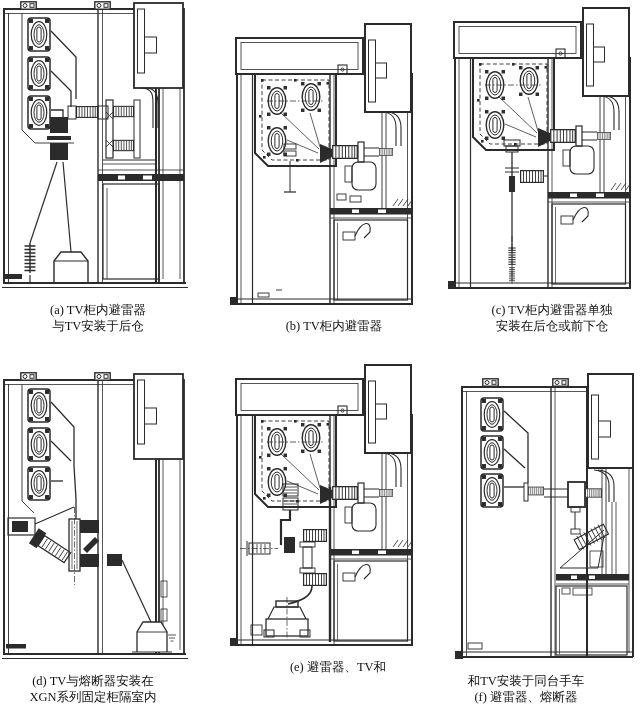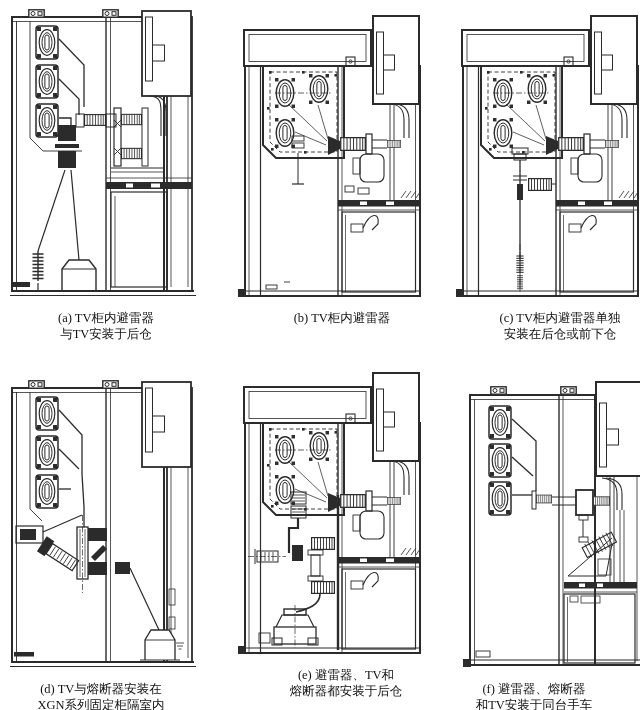--- a/index.html
+++ b/index.html
@@ -1,21 +1,21 @@
 <!DOCTYPE html>
 <html><head>
 <meta charset="utf-8">
 <style>
   html,body{margin:0;padding:0;}
   body{
     width:640px;height:710px;position:relative;overflow:hidden;
     background:#ffffff;
     font-family:"Liberation Serif","DejaVu Serif",serif;
   }
-  .panel{position:absolute;margin:8px;}
+  .panel{position:absolute;margin:0;}
   .panel svg{display:block;}
   .cap{
     text-align:center;
     font-size:12.5px;line-height:16px;color:#111;
     margin-top:6px;
     transform:translateX(var(--shift,0px));
     white-space:nowrap;
   }
 </style>
 </head>
@@ -126,21 +126,21 @@
         <line x1="54" y1="261" x2="88" y2="261" stroke-width="1"></line>
       </g>
     </g>
   </svg>
   <figcaption class="cap" style="--shift:-8px">
     <div>(a) TV柜内避雷器</div>
     <div>与TV安装于后仓</div>
   </figcaption>
 </figure>
 
-<figure class="panel" style="left:222px;top:0;width:200px">
+<figure class="panel" style="left:222px;top:16px;width:200px">
   <svg width="200" height="296" viewBox="0 0 200 296">
     <g fill="none" stroke="#2b2b2b" stroke-width="1.1">
       <rect x="14" y="22" width="127" height="36" stroke-width="2"></rect>
       <rect x="19" y="26.5" width="117" height="27" stroke-width="0.8"></rect>
       <rect x="15" y="58" width="175" height="230" stroke-width="2"></rect>
       <line x1="19" y1="58" x2="19" y2="288" stroke-width="0.8"></line>
       <line x1="30.5" y1="58" x2="30.5" y2="288" stroke-width="1.2"></line>
       <line x1="108" y1="58" x2="108" y2="288" stroke-width="1.4"></line>
       <line x1="112" y1="58" x2="112" y2="288" stroke-width="0.8"></line>
       <line x1="160" y1="96" x2="160" y2="192" stroke-width="0.9"></line>
@@ -446,21 +446,20 @@
       <rect x="112" y="204" width="73.5" height="80" stroke-width="1.2"></rect>
       <line x1="115.5" y1="207" x2="115.5" y2="284" stroke-width="0.7"></line>
       <rect x="121" y="216" width="12" height="8" stroke-width="0.9"></rect>
       <path d="M133,220 C140,204 150,204 148,216 L142,222"></path>
       <line x1="15" y1="283" x2="190" y2="283"></line>
       <rect x="8" y="281" width="8" height="8" fill="#2b2b2b" stroke="none"></rect>
     </g>
   </svg>
   <figcaption class="cap" style="--shift:16px">
     <div>(e) 避雷器、TV和</div>
-    <div>熔断器都安装于后仓</div>
   </figcaption>
 </figure>
 
 <figure class="panel" style="left:440px;top:371px;width:198px">
   <svg width="198" height="296" viewBox="0 0 198 296">
     <g fill="none" stroke="#2b2b2b" stroke-width="1.1">
       <rect x="22" y="16" width="125" height="270" stroke-width="2"></rect>
       <line x1="26.5" y1="20" x2="26.5" y2="286" stroke-width="0.8"></line>
       <line x1="22" y1="20.5" x2="147" y2="20.5" stroke-width="0.8"></line>
       <use href="#sym-tab" x="42" y="7" width="17" height="9"></use>
@@ -523,16 +522,16 @@
       </g>
       <rect x="116" y="215" width="71" height="69" stroke-width="1.2"></rect>
       <line x1="119.5" y1="218" x2="119.5" y2="283" stroke-width="0.7"></line>
       <rect x="122" y="217" width="8" height="6" stroke-width="0.8"></rect>
       <rect x="133" y="217" width="19" height="7" stroke-width="0.8"></rect>
       <rect x="28" y="272" width="14" height="6" stroke-width="0.9"></rect>
       <rect x="15" y="280" width="8" height="8" fill="#2b2b2b" stroke="none"></rect>
     </g>
   </svg>
   <figcaption class="cap" style="--shift:-13px">
+    <div>和TV安装于同台手车</div>
     <div>(f) 避雷器、熔断器</div>
-    <div>和TV安装于同台手车</div>
   </figcaption>
 </figure>
 
 </body></html>

